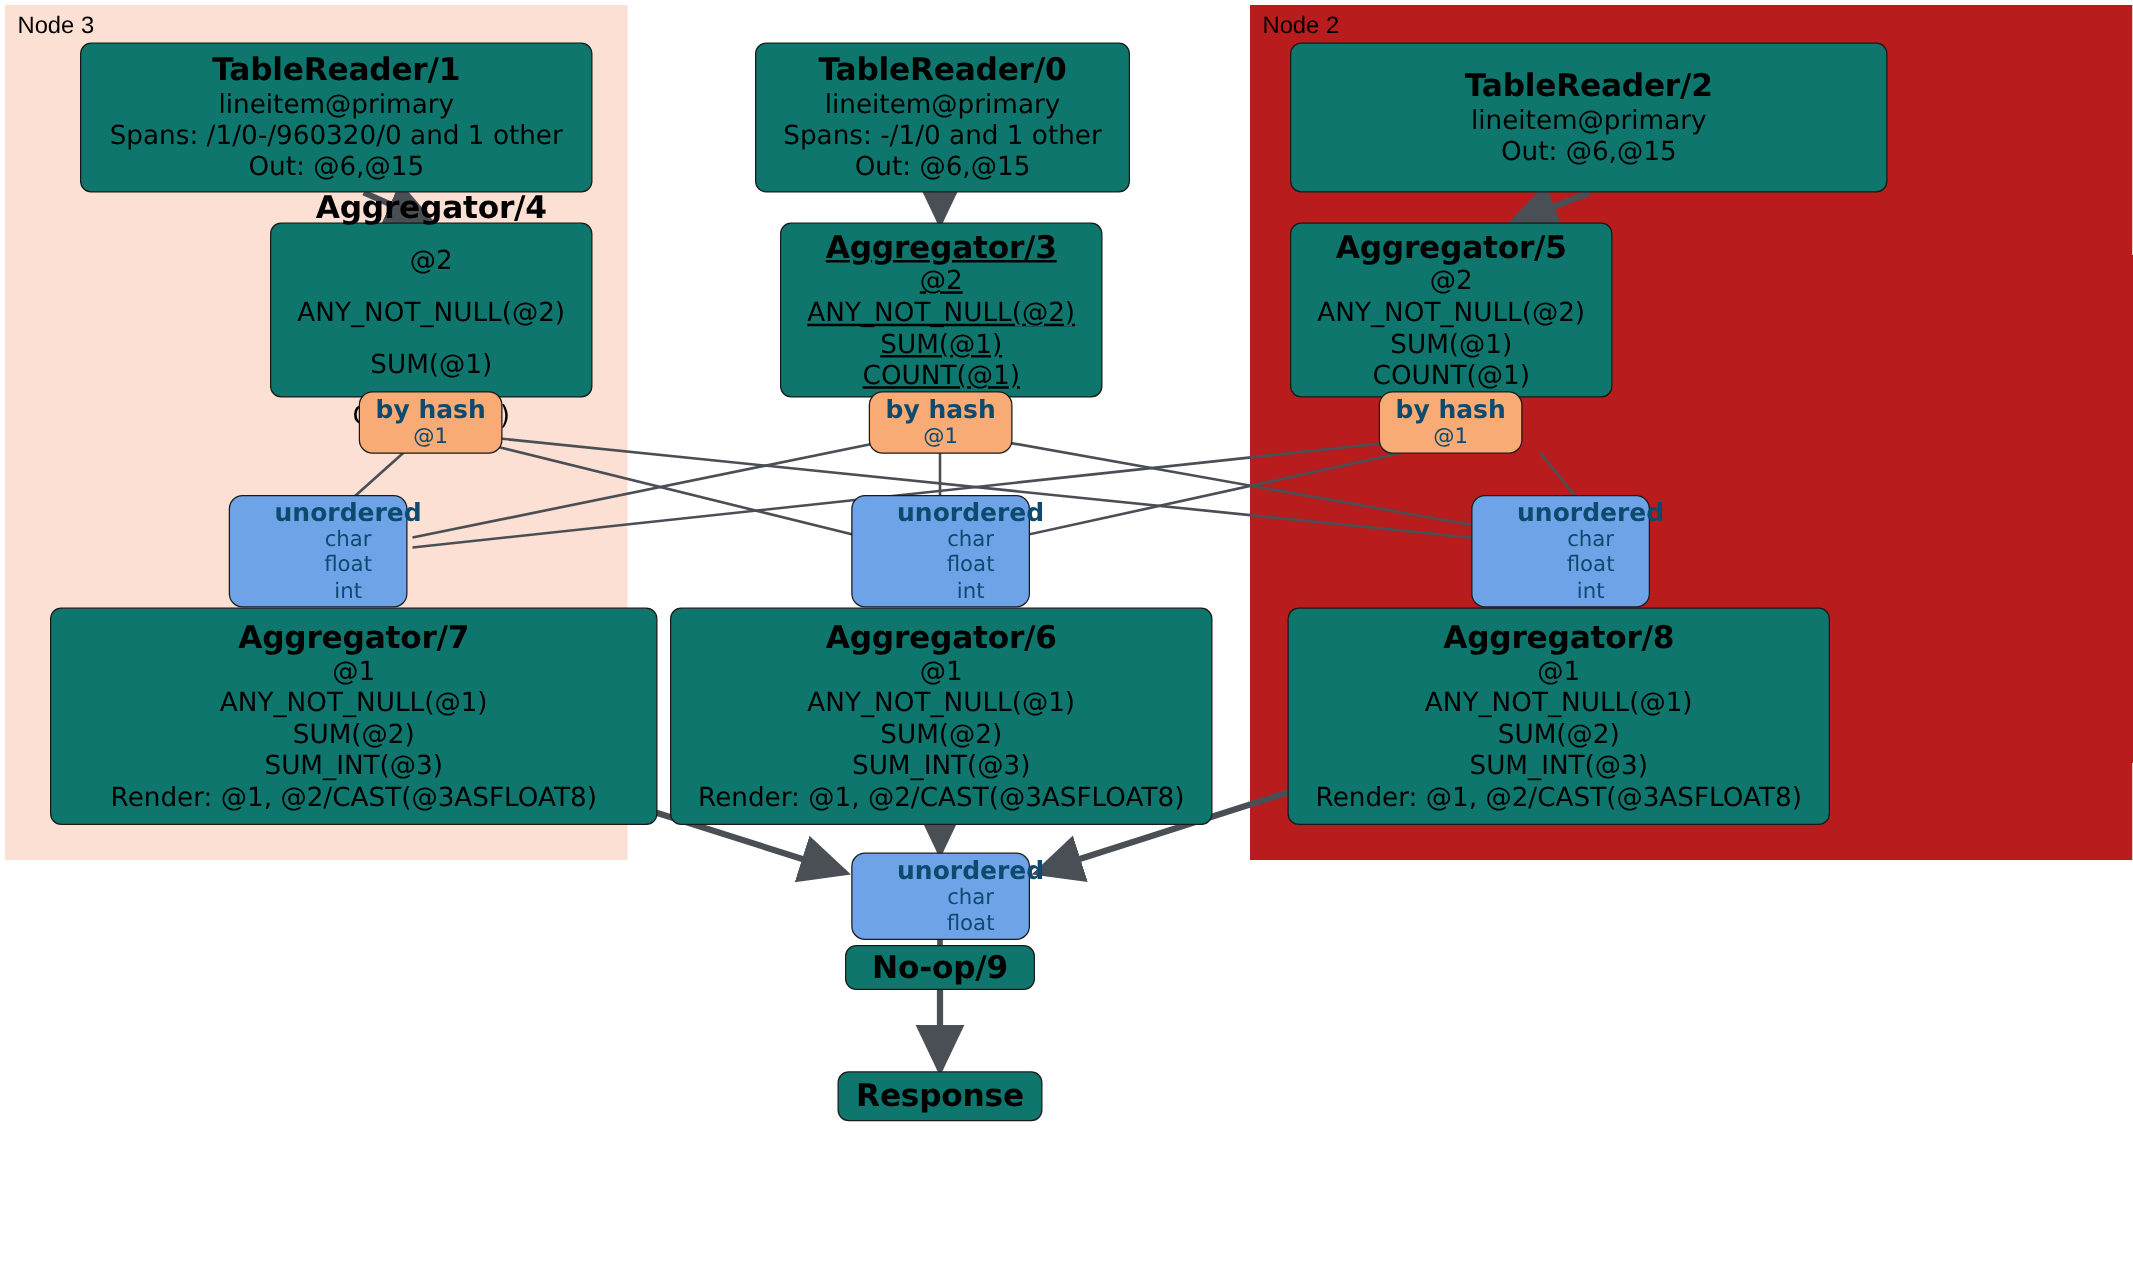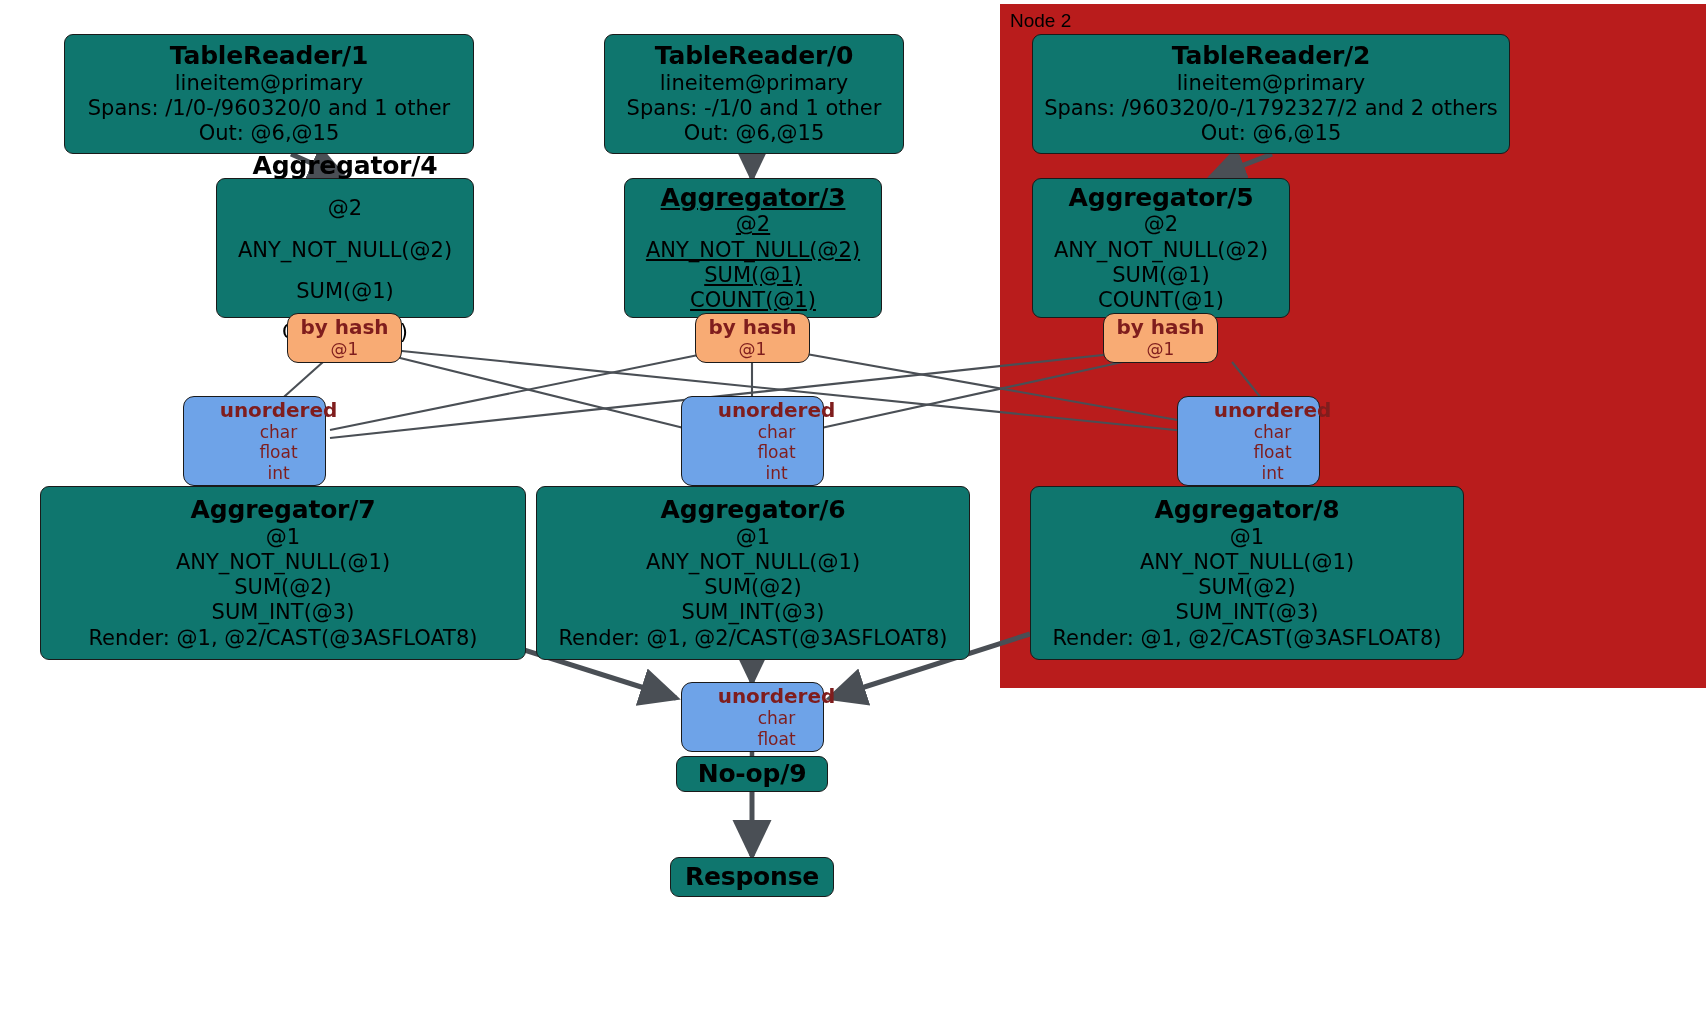--- a/index.html
+++ b/index.html
@@ -23,35 +23,38 @@
     font-family:"DejaVu Sans","Liberation Sans",sans-serif;
     color:#000;
   }
   .box .ttl{font-weight:bold;font-size:25px;line-height:1.18;letter-spacing:-0.2px;}
   .box .ln{font-size:21px;line-height:1.20;white-space:nowrap;}
 
   .router{
     position:absolute;box-sizing:border-box;
     border:1.5px solid #1a1a1a;border-radius:11px;
     display:flex;flex-direction:column;justify-content:center;align-items:center;
-    text-align:center;color:#7f1d1d;
+    text-align:center;color:#0c4a6e;
     font-family:"DejaVu Sans","Liberation Sans",sans-serif;
   }
   .router.hash{background:#f8ab74;}
   .router.unord{background:#6ea3e8;padding-left:48px;}
   .router .rtitle{font-weight:bold;font-size:20px;line-height:1.15;}
   .router .rline{font-size:17px;line-height:1.18;}
 
   .small-box .ttl{font-size:25px;}
 </style>
 </head>
 <body>
 
 <div id="stage">
 
+  <div class="node-panel" style="left:4px;top:4px;width:498px;height:684px;background:#fbe0d3;">
+    <div class="panel-label">Node 3</div>
+  </div>
   <div class="node-panel" style="left:1000px;top:4px;width:796px;height:684px;background:#b91c1c;">
     <div class="panel-label">Node 2</div>
   </div>
 
   <svg class="edges" viewBox="0 0 1706 1016">
     <defs>
       <marker id="arw" markerWidth="9" markerHeight="9" refX="7.2" refY="4.5" orient="auto" markerUnits="strokeWidth">
         <path d="M0,0.6 L8.2,4.5 L0,8.4 z" fill="#4a4f55"></path>
       </marker>
     </defs>
@@ -102,21 +105,20 @@
   <div class="box" style="left:604px;top:34px;width:300px;height:120px;">
     <div class="ttl">TableReader/0</div>
     <div class="ln">lineitem@primary</div>
     <div class="ln">Spans: -/1/0 and 1 other</div>
     <div class="ln">Out: @6,@15</div>
   </div>
 
   <div class="box" style="left:1032px;top:34px;width:478px;height:120px;">
     <div class="ttl">TableReader/2</div>
     <div class="ln">lineitem@primary</div>
-    <div class="ln">Spans: /960320/0-/1792327/2 and 2 others</div>
     <div class="ln">Out: @6,@15</div>
   </div>
 
   <div class="box" style="left:216px;top:178px;width:258px;height:140px;gap:16px;">
     <div class="ttl">Aggregator/4</div>
     <div class="ln">@2</div>
     <div class="ln">ANY_NOT_NULL(@2)</div>
     <div class="ln">SUM(@1)</div>
     <div class="ln">COUNT(@1)</div>
   </div>

